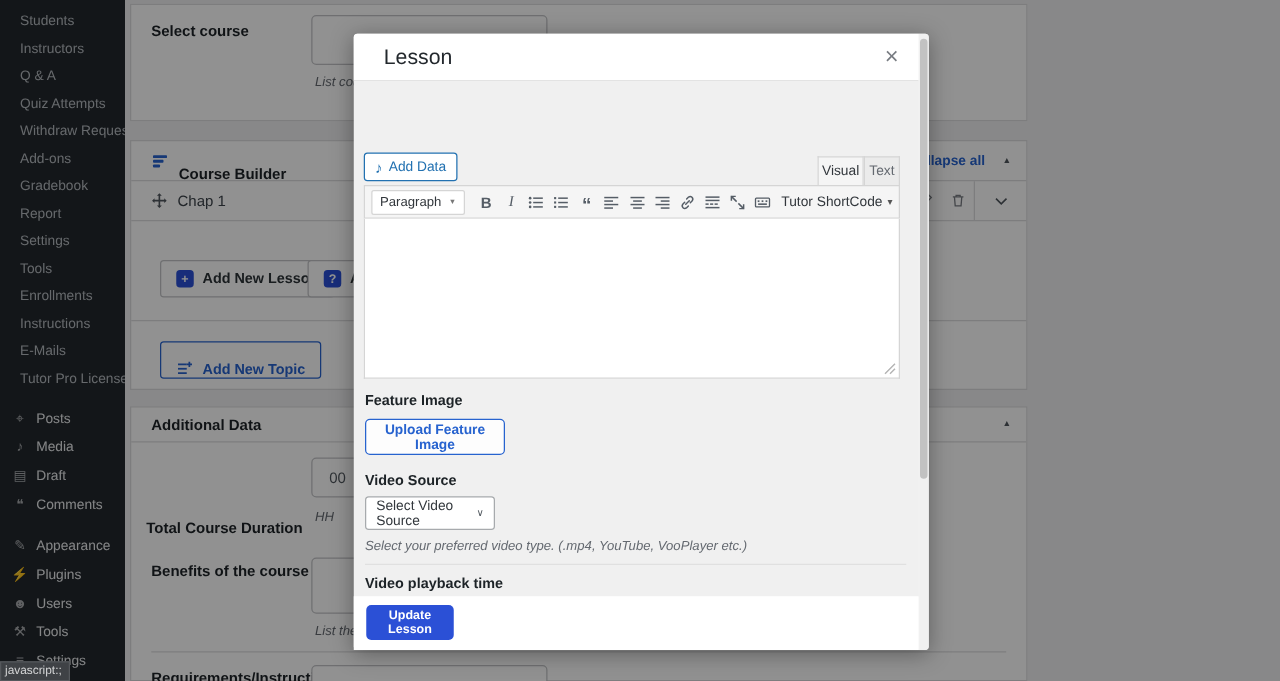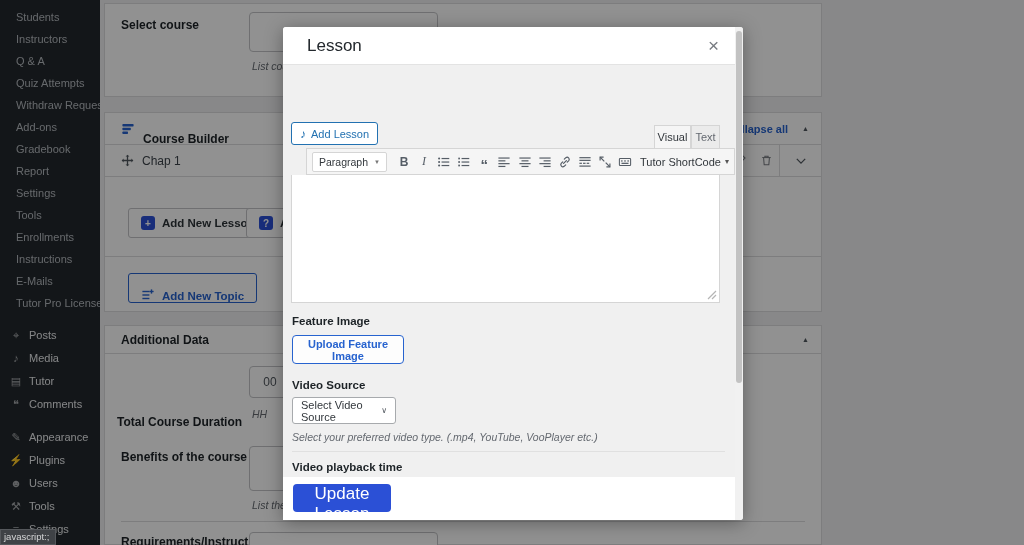--- a/index.html
+++ b/index.html
@@ -50,40 +50,40 @@
   .m-title { font-size:17px; color:#23282d; }
   .m-close { margin-left:auto; font-size:19px; color:#787c82; cursor:pointer; line-height:1; }
   .m-input { position:absolute; left:8px; top:57px; width:429px; height:26px; background:#fff; border:1px solid #d5d5d5; border-radius:2px; font-size:12px; color:#32373c; padding:0 10px; font-family:"Liberation Sans",sans-serif; }
 
   .editor { position:absolute; left:8px; top:93px; width:429px; height:210px; }
   .media-btn { position:absolute; left:0; top:2px; height:23px; background:#fff; border:1px solid #2271b1; border-radius:3px; color:#2271b1; font-size:11px; display:flex; align-items:center; gap:5px; padding:0 8px; cursor:pointer; }
   .note-ico { font-size:12px; font-weight:bold; }
   .tab { position:absolute; top:5px; height:23px; font-size:11px; display:flex; align-items:center; justify-content:center; cursor:pointer; }
   .tab-visual { right:29px; width:37px; background:#f5f5f5; border:1px solid #d5d5d5; border-bottom:none; color:#32373c; }
   .tab-text { right:0; width:29px; background:#ebebeb; border:1px solid #d5d5d5; border-bottom:none; color:#646970; }
-  .toolbar { position:absolute; left:15px; top:28px; width:429px; height:27px; background:#f5f5f5; border:1px solid #d5d5d5; display:flex; align-items:center; gap:2px; padding:0 5px; }
+  .toolbar { position:absolute; left:0; top:28px; width:429px; height:27px; background:#f5f5f5; border:1px solid #d5d5d5; display:flex; align-items:center; gap:2px; padding:0 5px; }
   .para-select { width:78px; height:20px; background:#fff; border:1px solid #d5d5d5; border-radius:2px; font-size:10.5px; color:#32373c; display:flex; align-items:center; padding:0 6px; cursor:pointer; margin-right:6px; }
   .para-caret { margin-left:auto; font-size:6px; color:#777; }
   .tb-btn { width:19px; height:20px; display:flex; align-items:center; justify-content:center; color:#555d66; cursor:pointer; border-radius:2px; }
   .tb-bold { font-weight:bold; font-size:12px; }
   .tb-italic { font-style:italic; font-family:"Liberation Serif",serif; font-size:12px; }
   .tb-quote { font-size:15px; font-weight:bold; line-height:6px; padding-top:7px; }
   .shortcode { font-size:11px; color:#32373c; margin-left:4px; display:flex; align-items:center; gap:4px; cursor:pointer; white-space:nowrap; }
   .sc-caret { font-size:8px; color:#555; }
   .ed-content { position:absolute; left:0; top:55px; width:429px; height:128px; background:#fff; border:1px solid #d5d5d5; border-top:none; }
   .resize-h { position:absolute; right:2px; bottom:2px; }
 
   .m-label { position:absolute; left:9px; font-size:11.5px; font-weight:bold; color:#1d2327; }
   .upload-btn { position:absolute; left:9px; top:308px; width:112px; height:29px; background:#fdfdfd; border:1px solid #2763cf; border-radius:4px; color:#2763cf; font-size:11px; font-weight:bold; cursor:pointer; font-family:"Liberation Sans",sans-serif; }
   .vsrc-select { position:absolute; left:9px; top:370px; width:104px; height:27px; background:#fff; border:1px solid #a7aaad; border-radius:3px; font-size:11px; color:#32373c; display:flex; align-items:center; gap:10px; padding:0 8px; cursor:pointer; }
   .vs-caret { font-size:8px; color:#50575e; }
   .m-helper { position:absolute; left:9px; top:404px; font-size:10.5px; font-style:italic; color:#646970; white-space:nowrap; }
   .m-divider { position:absolute; left:9px; right:18px; top:424px; border-top:1px solid #e0e0e0; }
   .m-footer { position:absolute; left:0; top:450px; width:452px; height:43px; background:#fff; }
-  .update-btn { position:absolute; left:10px; top:7px; width:98px; height:28px; background:#2b50d6; border:none; border-radius:4px; color:#fff; font-size:17px; font-weight:normal; cursor:pointer; font-family:"Liberation Sans",sans-serif; }
+  .update-btn { position:absolute; left:10px; top:7px; width:70px; height:28px; background:#2b50d6; border:none; border-radius:4px; color:#fff; font-size:10px; font-weight:bold; cursor:pointer; font-family:"Liberation Sans",sans-serif; }
   .m-scroll { position:absolute; right:0; top:0; width:8px; height:493px; background:#f1f1f1; border-radius:0 3px 3px 0; }
   .m-thumb { position:absolute; left:1px; top:4px; width:6px; height:352px; background:#c2c2c2; border-radius:3px; }
 
   svg { display:block; }
 </style>
 </head>
 <body>
 
 <aside class="sidebar">
   <div class="sb-sub">
@@ -106,21 +106,21 @@
   <div class="sb-main">
     <span class="sb-ico">⌖</span>
     <span>Posts</span>
   </div>
   <div class="sb-main">
     <span class="sb-ico">♪</span>
     <span>Media</span>
   </div>
   <div class="sb-main">
     <span class="sb-ico">▤</span>
-    <span>Tutor</span>
+    <span>Draft</span>
   </div>
   <div class="sb-main">
     <span class="sb-ico">❝</span>
     <span>Comments</span>
   </div>
   <div class="sb-main gap-top">
     <span class="sb-ico">✎</span>
     <span>Appearance</span>
   </div>
   <div class="sb-main">
@@ -235,21 +235,21 @@
 <div class="modal">
   <div class="m-header">
     <span class="m-title">Lesson</span>
     <span class="m-close">×</span>
   </div>
 
 
   <div class="editor">
     <button class="media-btn">
       <span class="note-ico">♪</span>
-      <span>Add Lesson</span>
+      <span>Add Data</span>
     </button>
     <span class="tab tab-visual">Visual</span>
     <span class="tab tab-text">Text</span>
 
     <div class="toolbar">
       <span class="para-select">
         <span>Paragraph</span>
         <span class="para-caret">▼</span>
       </span>
       <span class="tb-btn tb-bold">B</span>

